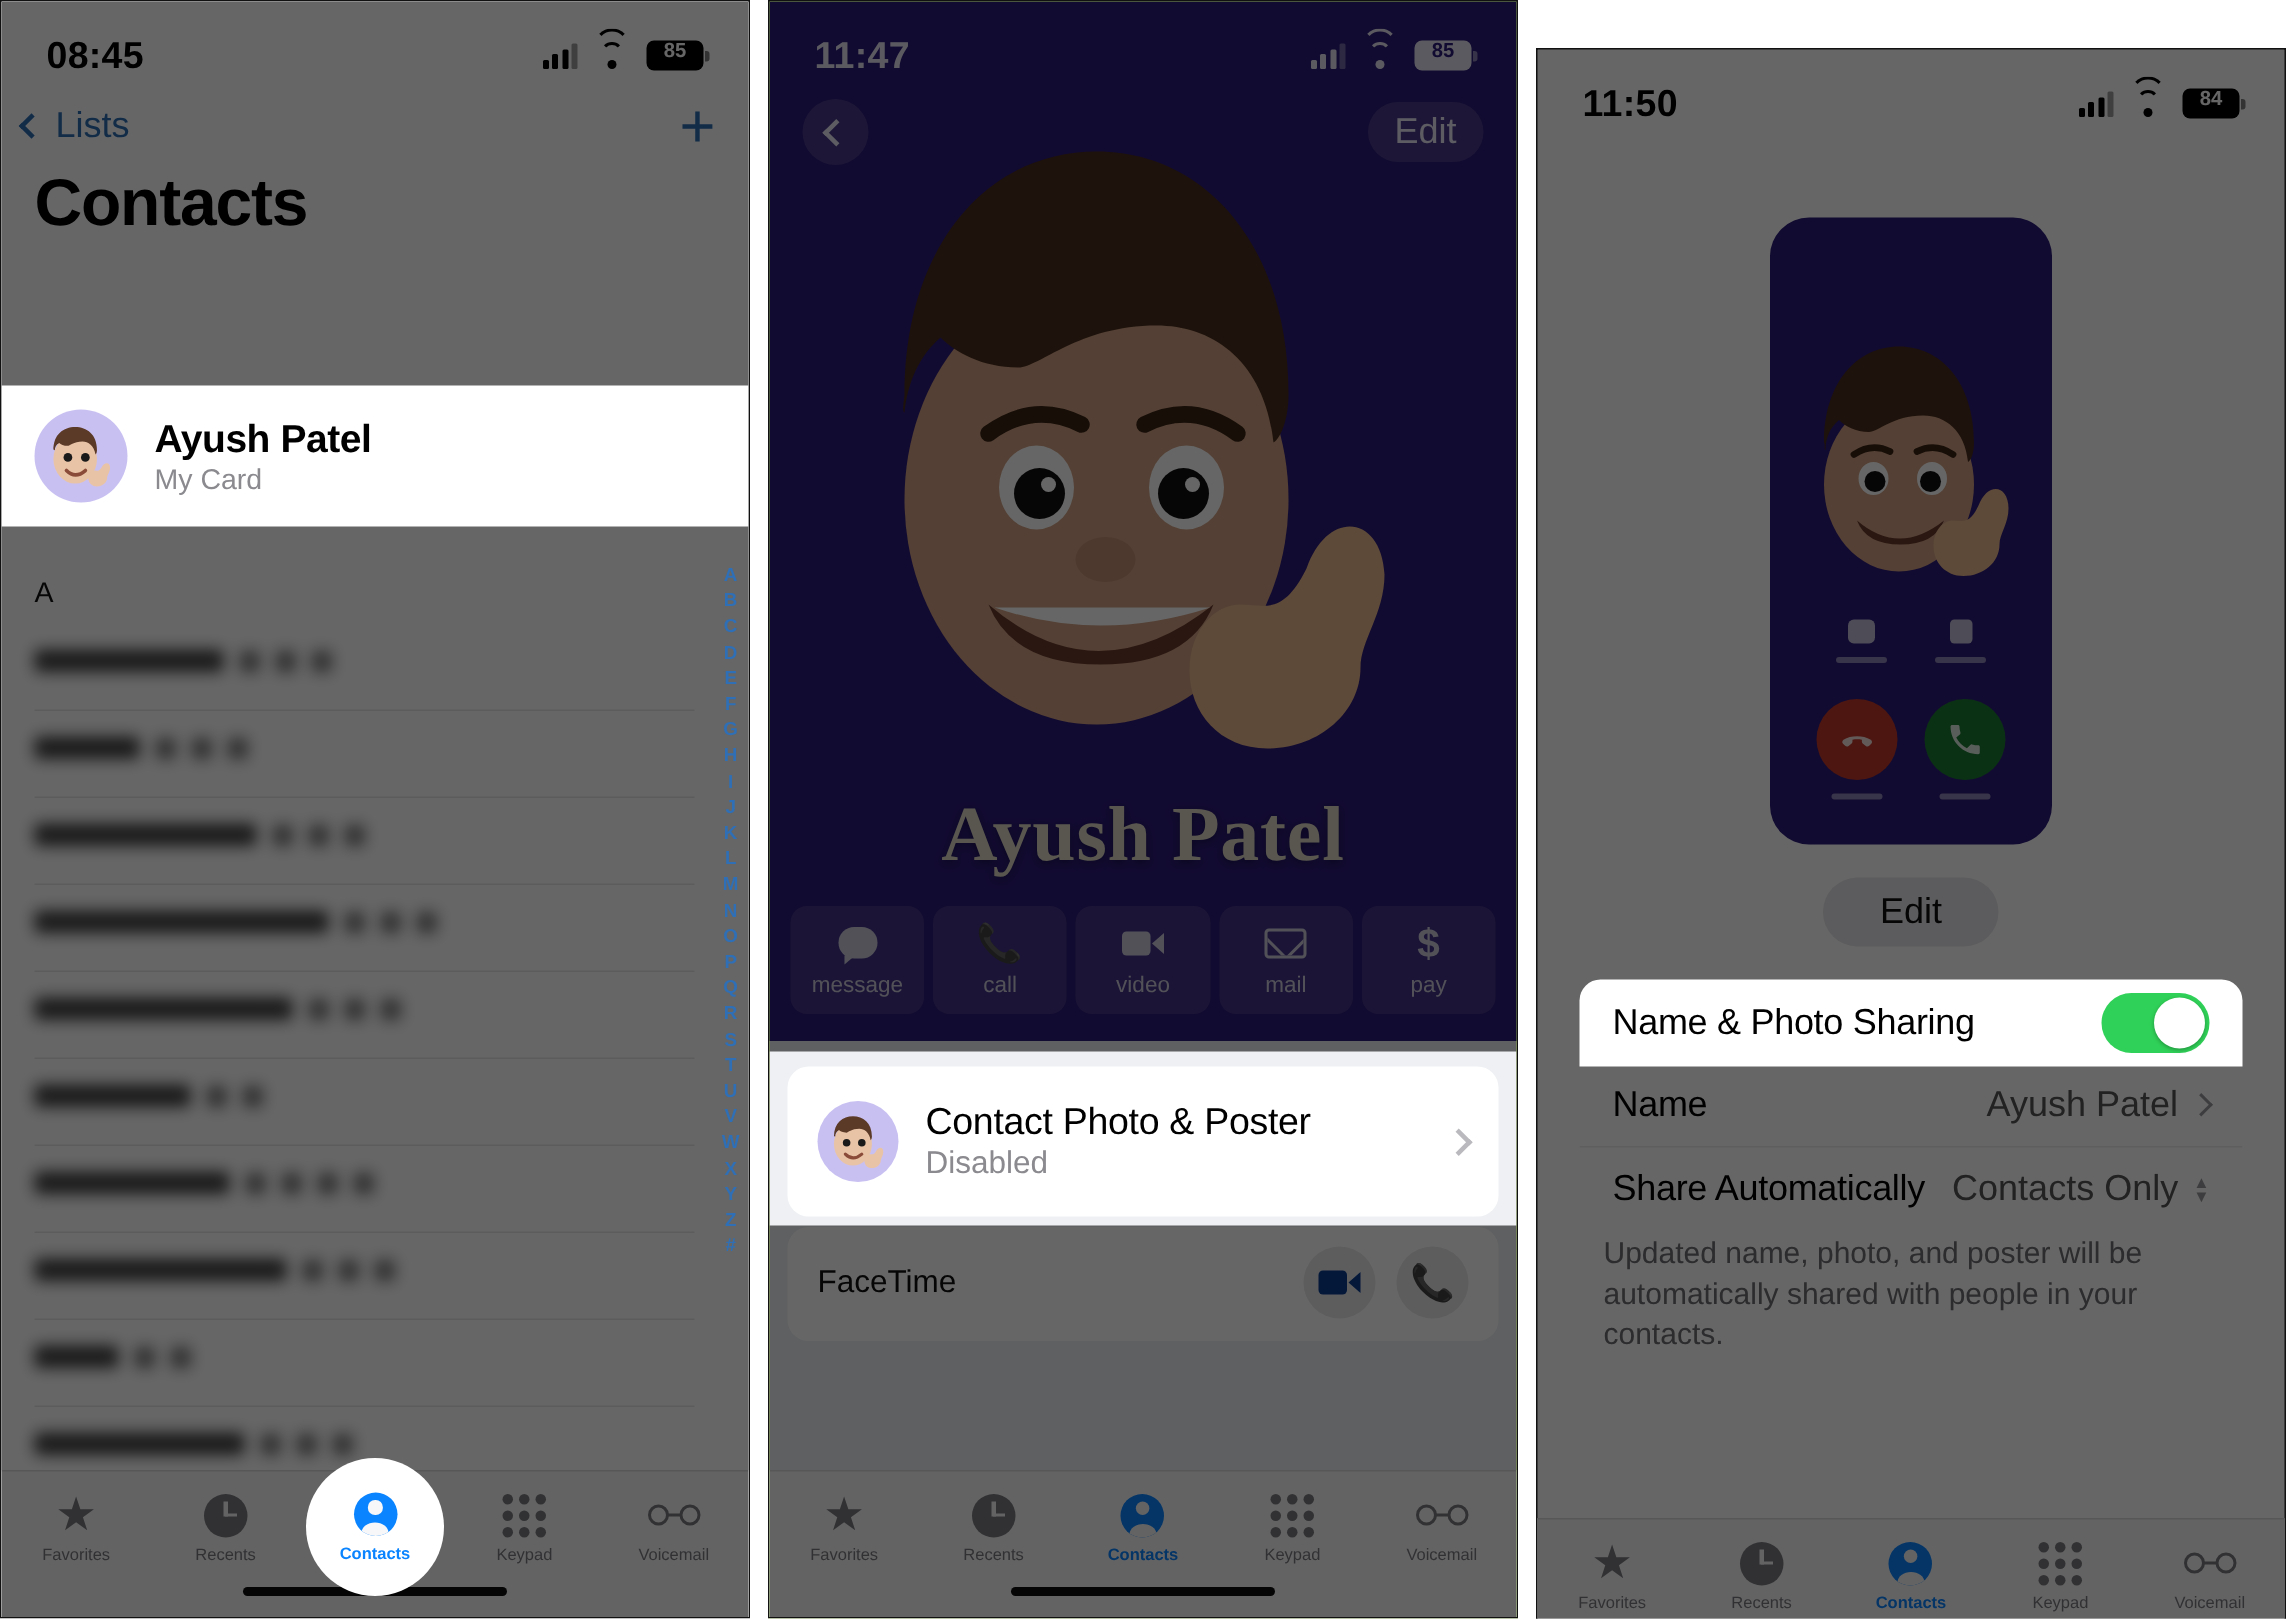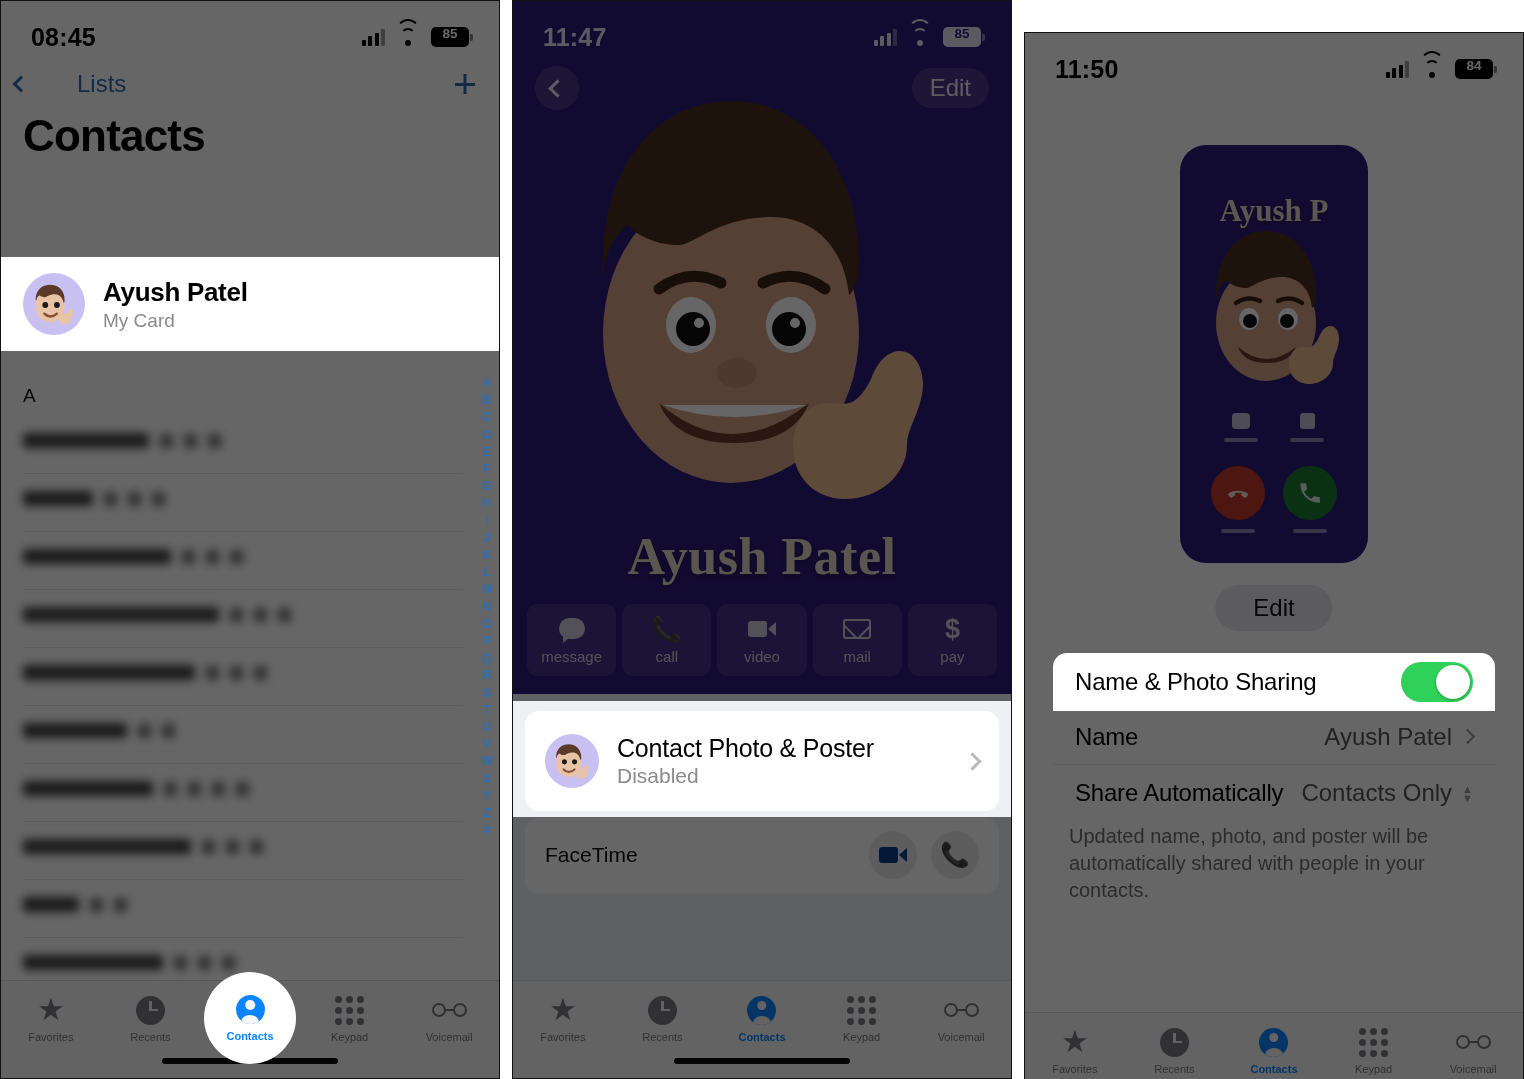--- a/index.html
+++ b/index.html
@@ -70,21 +70,21 @@
     background:currentColor; opacity:.5;
   }
 
   
   #panel1{ background:#ffffff; }
   .p1-body{ position:absolute; inset:0; background:#fff; }
   .p1-nav{
     display:flex; align-items:center; justify-content:space-between;
     padding:4px 22px 2px 14px; height:48px;
   }
-  .back-link{ display:flex; align-items:center; color:#2f6fb5; font-size:24px;gap:40px; }
+  .back-link{ display:flex; align-items:center; color:#2f6fb5; font-size:24px; }
   .chev-l{
     width:12px; height:12px; border-left:3.4px solid currentColor;
     border-bottom:3.4px solid currentColor; transform:rotate(45deg);
     margin-right:10px; display:inline-block;
   }
   .plus-btn{ color:#2f6fb5; font-size:41px; font-weight:300; line-height:1; cursor:pointer; }
   .p1-title{ font-size:44px; font-weight:bold; padding:4px 22px 10px 22px; letter-spacing:-.8px; }
   .searchbar{
     margin:0 22px; height:43px; border-radius:11px;
     background:#e9e9ec; display:flex; align-items:center;
@@ -781,21 +781,20 @@
               <span></span>
             </div>
           <div class="batt">
             <b style="color:#fff">84</b>
           </div>
         </div>
       </div>
 
 
       <div class="mini-poster">
-        <div class="mp-name">Ayush P</div>
         <svg class="mp-memoji" viewBox="0 0 165 190">
           <ellipse cx="72" cy="104" rx="50" ry="58" fill="#d2a183"></ellipse>
           <path d="M22 76C22 36 44 12 72 12s50 24 50 64c0 7-2 12-4 13-2-21-15-31-30-31-20 0-30 11-36 11-9 0-16-4-20-8-6 5-9 12-9 20-1 0 0-4-1-5z" fill="#4a2e1e"></path>
           <ellipse cx="55" cy="100" rx="10" ry="11" fill="#fff"></ellipse>
           <ellipse cx="94" cy="100" rx="10" ry="11" fill="#fff"></ellipse>
           <circle cx="56" cy="102" r="7" fill="#111"></circle>
             <circle cx="93" cy="102" r="7" fill="#111"></circle>
           <path d="M42 84q12-8 24-2" stroke="#3b2416" stroke-width="4.5" fill="none" stroke-linecap="round"></path>
           <path d="M84 82q12-6 24 2" stroke="#3b2416" stroke-width="4.5" fill="none" stroke-linecap="round"></path>
           <path d="M44 128q28 24 58 0q-6 16-29 16t-29-16z" fill="#6b3a2c"></path>

